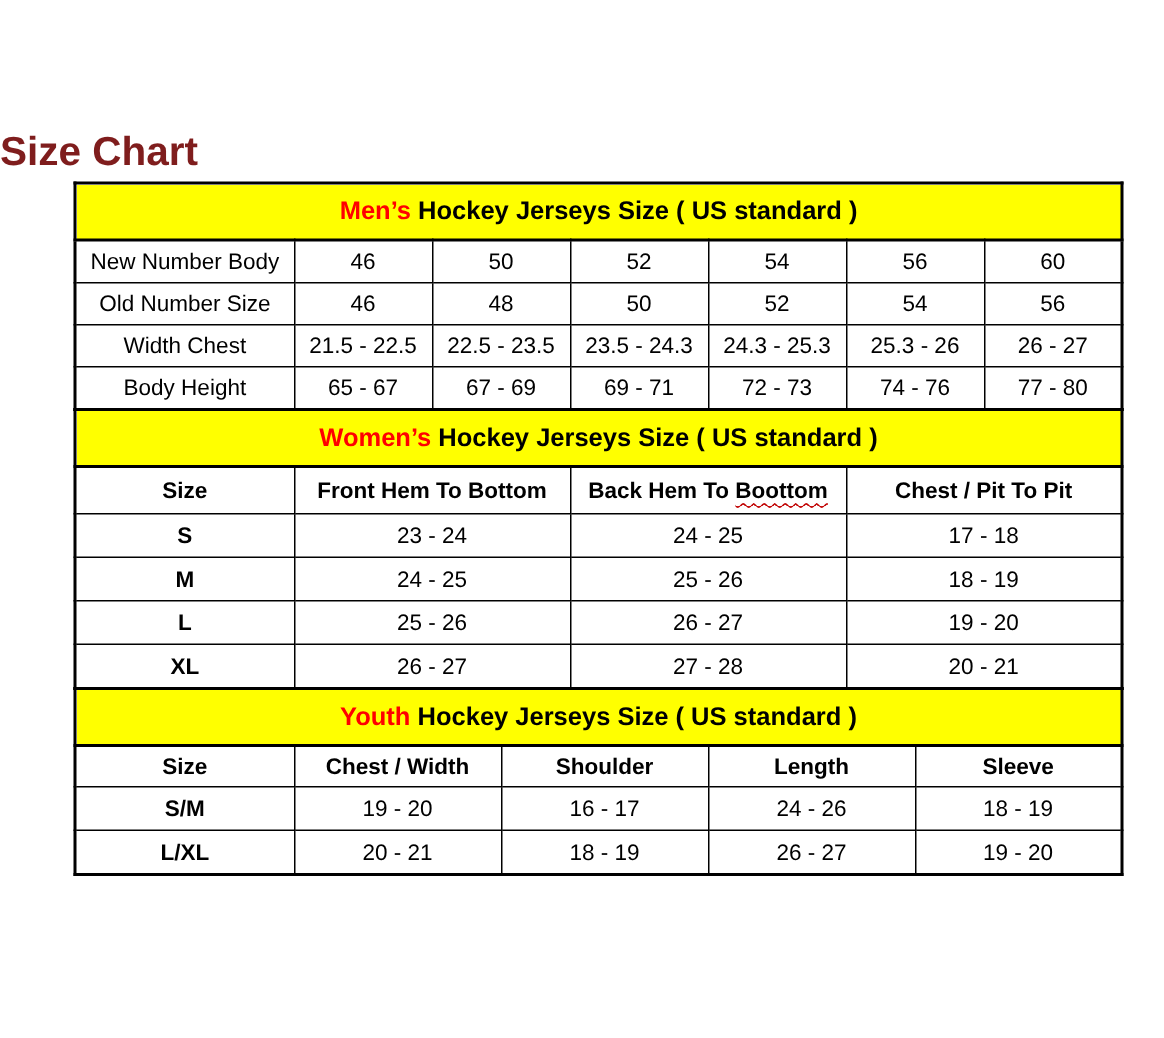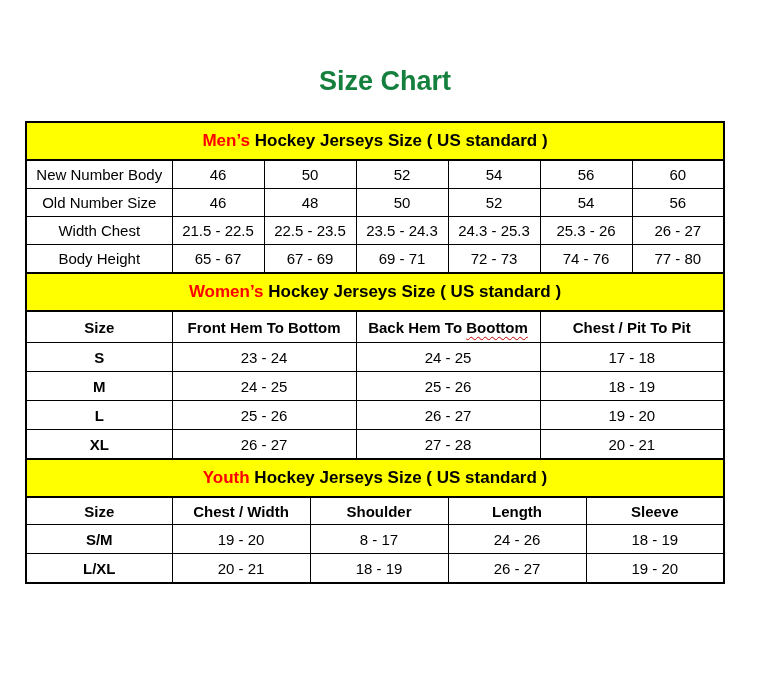--- a/index.html
+++ b/index.html
@@ -10,31 +10,31 @@
   .page {
     position: relative;
     width: 776px;
     height: 692px;
     background: #ffffff;
     font-family: "Liberation Sans", sans-serif;
     overflow: hidden;
   }
   .page-title {
     margin: 0;
-    padding-top: 66px;
+    padding-top: 86px;
     width: 770px;
-    text-align: center;
-    color: #15803d;
+    text-align: left;
+    color: #7f1d1d;
     font-size: 27px;
     font-weight: bold;
     letter-spacing: 0px;
   }
   .tables-wrap {
     position: absolute;
-    left: 25px;
+    left: 49px;
     top: 121px;
     width: 609px;
   }
   table.size-table {
     border-collapse: collapse;
     table-layout: fixed;
     width: 698px;
     border: 2px solid #000000;
   }
   table.size-table + table.size-table {
@@ -202,21 +202,21 @@
       <tr class="head-row">
         <td class="hdr">Size</td>
         <td class="hdr">Chest / Width</td>
         <td class="hdr">Shoulder</td>
         <td class="hdr">Length</td>
         <td class="hdr">Sleeve</td>
       </tr>
       <tr>
         <td class="lbl-bold">S/M</td>
         <td>19 - 20</td>
-        <td>8 - 17</td>
+        <td>16 - 17</td>
         <td>24 - 26</td>
         <td>18 - 19</td>
       </tr>
       <tr>
         <td class="lbl-bold">L/XL</td>
         <td>20 - 21</td>
         <td>18 - 19</td>
         <td>26 - 27</td>
         <td>19 - 20</td>
       </tr>

